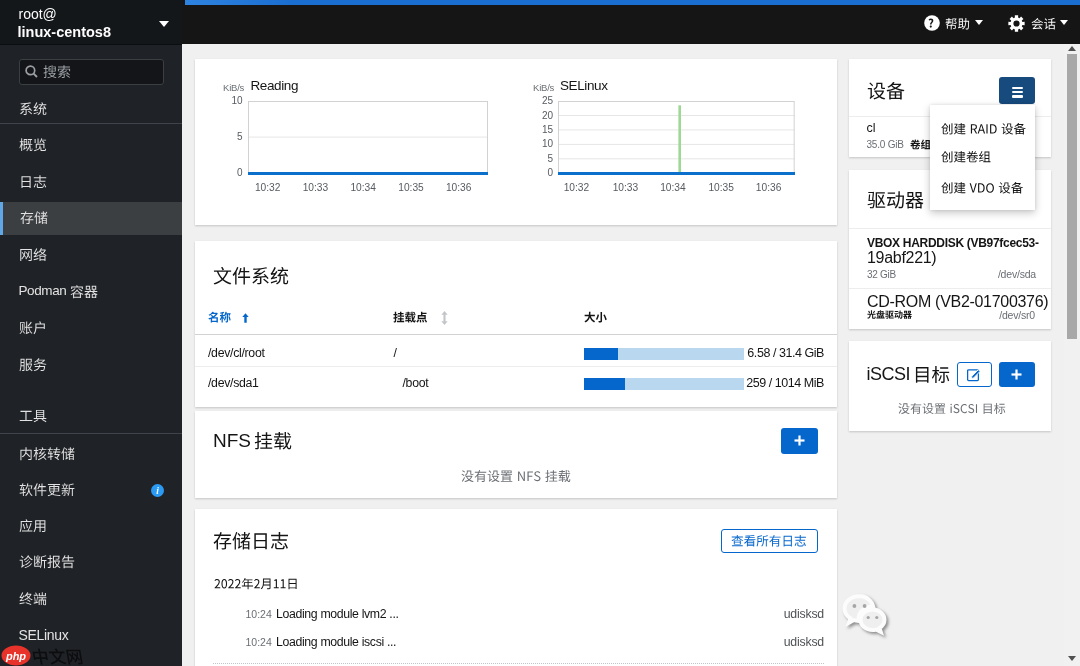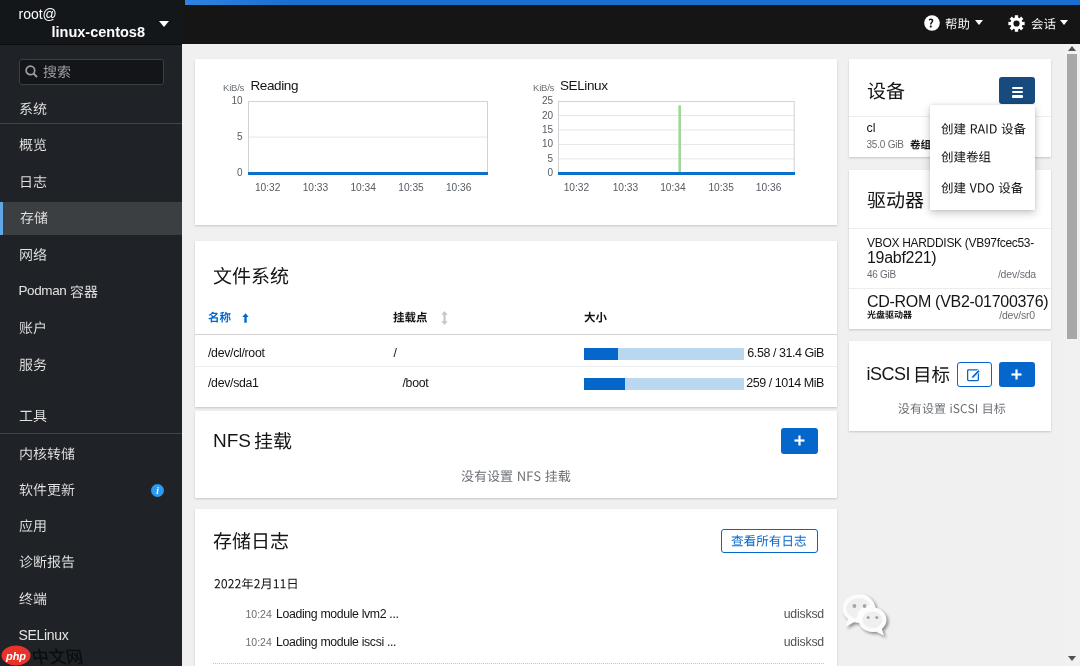--- a/index.html
+++ b/index.html
@@ -24,21 +24,21 @@
     <div style="position:absolute;left:1030.5px;top:15.6px;line-height:0"><svg width="25.0" height="15.1" viewBox="0 0 25.0 15.1" style="overflow:visible">
         <g fill="#ffffff" transform="translate(0,12.5) scale(0.012500,-0.012500)">
           <path transform="translate(0,0)" d="M157 -58C195 -44 251 -40 781 5C804 -25 824 -54 838 -79L905 -38C861 37 766 145 676 225L613 191C652 155 692 113 728 71L273 36C344 102 415 182 477 264H918V337H89V264H375C310 175 234 96 207 72C176 43 153 24 131 19C140 -1 153 -41 157 -58ZM504 840C414 706 238 579 42 496C60 482 86 450 97 431C155 458 211 488 264 521V460H741V530H277C363 586 440 649 503 718C563 656 647 588 741 530C795 496 853 466 910 443C922 463 947 494 963 509C801 565 638 674 546 769L576 809Z"></path>
           <path transform="translate(1000,0)" d="M99 768C150 723 214 659 243 618L295 672C263 711 198 771 147 814ZM417 293V-80H491V-39H823V-76H901V293H695V461H959V532H695V725C773 739 847 755 906 773L854 833C740 796 537 765 364 747C372 730 382 702 386 685C460 692 541 701 619 713V532H365V461H619V293ZM491 29V224H823V29ZM43 526V454H183V105C183 58 148 21 129 7C143 -7 165 -36 173 -52C188 -32 215 -10 386 124C377 138 363 167 356 186L254 108V526Z"></path>
         </g>
       </svg></div>
     <div style="position:absolute;left:1059.5px;top:20.1px;width:0;height:0;border-left:4.45px solid transparent;border-right:4.45px solid transparent;border-top:5.6px solid #fff"></div>
     <div style="position:absolute;left:0px;top:0px;width:182px;height:666px;background:#1f2226;"></div>
     <div style="position:absolute;left:0px;top:0px;width:182px;height:44px;background:#14171a;border-bottom:1px solid #0b0d0e;"></div>
     <div style="position:absolute;font-family:'Liberation Sans', sans-serif;font-size:14px;color:#fdfdfd;font-weight:400;white-space:nowrap;line-height:17px;top:5.6px;left:18.5px;">root@</div>
-    <div style="position:absolute;font-family:'Liberation Sans', sans-serif;font-size:14.5px;color:#fdfdfd;font-weight:700;white-space:nowrap;line-height:17px;top:23.8px;left:17.5px;margin-left:34px;">linux-centos8</div>
+    <div style="position:absolute;font-family:'Liberation Sans', sans-serif;font-size:14.5px;color:#fdfdfd;font-weight:700;white-space:nowrap;line-height:17px;top:23.8px;left:17.5px;">linux-centos8</div>
     <div style="position:absolute;left:158.5px;top:21px;width:0;height:0;border-left:5.4px solid transparent;border-right:5.4px solid transparent;border-top:6.4px solid #fff"></div>
     <div style="position:absolute;left:18.5px;top:58.5px;width:145.5px;height:26.5px;background:#131518;border:1px solid #3c3f42;border-radius:3px;box-sizing:border-box;"></div>
     <svg style="position:absolute;left:25px;top:65px" width="13" height="13" viewBox="0 0 13 13">
       <circle cx="5.4" cy="5.4" r="4.3" fill="none" stroke="#9b9fa3" stroke-width="1.7"></circle>
       <line x1="8.6" y1="8.6" x2="12" y2="12" stroke="#9b9fa3" stroke-width="1.9"></line>
     </svg>
     <div style="position:absolute;left:43.0px;top:62.8px;line-height:0"><svg width="28.0" height="16.9" viewBox="0 0 28.0 16.9" style="overflow:visible">
         <g fill="#9ea2a6" transform="translate(0,14.0) scale(0.014000,-0.014000)">
           <path transform="translate(0,0)" d="M166 840V638H46V568H166V354L39 309L59 238L166 279V13C166 0 161 -3 150 -3C138 -4 103 -4 64 -3C74 -24 83 -56 85 -75C144 -76 181 -73 205 -61C229 -48 237 -27 237 13V306L349 350L336 418L237 380V568H339V638H237V840ZM379 290V226H424L416 223C458 156 515 99 584 53C499 16 402 -7 304 -20C317 -36 331 -64 338 -82C449 -64 557 -34 651 12C730 -29 820 -59 917 -78C927 -59 946 -31 962 -16C875 -2 793 21 721 52C803 106 870 178 911 271L866 293L853 290H683V387H915V758H723V696H847V602H727V545H847V449H683V841H614V449H457V544H566V602H457V694C509 710 563 730 607 754L553 804C516 779 450 751 392 732V387H614V290ZM809 226C771 169 717 123 652 87C586 125 531 171 491 226Z"></path>
           <path transform="translate(1000,0)" d="M633 104C718 58 825 -12 877 -58L938 -14C881 32 773 98 690 141ZM290 136C233 82 143 26 61 -11C78 -23 106 -47 119 -61C198 -20 294 46 358 109ZM194 319C211 326 237 329 421 341C339 302 269 272 237 260C179 236 135 222 102 219C109 200 119 166 122 153C148 162 187 166 479 185V10C479 -2 475 -6 458 -6C443 -8 389 -8 327 -6C339 -26 351 -54 355 -75C428 -75 479 -75 510 -63C543 -52 552 -32 552 8V189L797 204C824 176 848 148 864 126L922 166C879 221 789 304 718 362L665 328C691 306 719 281 746 255L309 232C450 285 592 352 727 434L673 480C629 451 581 424 532 398L309 385C378 419 447 460 510 505L480 528H862V405H936V593H539V686H923V752H539V841H461V752H76V686H461V593H66V405H137V528H434C363 473 274 425 246 411C218 396 193 387 174 385C181 367 191 333 194 319Z"></path>
@@ -318,23 +318,23 @@
         </g>
       </svg></div>
     <div style="position:absolute;left:866.5px;top:187.7px;line-height:0"><svg width="57.0" height="23.0" viewBox="0 0 57.0 23.0" style="overflow:visible">
         <g fill="#151515" transform="translate(0,19.0) scale(0.019000,-0.019000)">
           <path transform="translate(0,0)" d="M30 149 45 86C120 106 211 131 300 156L293 214C195 189 99 163 30 149ZM939 782H457V-39H961V29H528V713H939ZM104 656C98 548 84 399 72 311H342C329 105 313 24 292 2C284 -8 273 -10 256 -10C238 -10 192 -9 143 -4C154 -22 162 -48 163 -67C211 -70 258 -71 283 -69C313 -66 332 -60 348 -39C380 -7 394 87 410 342C411 351 412 373 412 373L345 372H333C347 478 362 661 371 797L305 796H68V731H301C293 609 280 466 266 372H144C153 456 162 565 168 652ZM833 654C810 583 783 513 752 445C707 510 660 573 615 630L560 596C612 529 668 452 718 375C669 279 612 193 551 126C568 115 596 91 608 78C662 142 714 221 761 309C809 231 850 158 876 101L936 143C906 208 856 292 797 380C837 462 872 549 902 638Z"></path>
           <path transform="translate(1000,0)" d="M89 758V691H476V758ZM653 823C653 752 653 680 650 609H507V537H647C635 309 595 100 458 -25C478 -36 504 -61 517 -79C664 61 707 289 721 537H870C859 182 846 49 819 19C809 7 798 4 780 4C759 4 706 4 650 10C663 -12 671 -43 673 -64C726 -68 781 -68 812 -65C844 -62 864 -53 884 -27C919 17 931 159 945 571C945 582 945 609 945 609H724C726 680 727 752 727 823ZM89 44 90 45V43C113 57 149 68 427 131L446 64L512 86C493 156 448 275 410 365L348 348C368 301 388 246 406 194L168 144C207 234 245 346 270 451H494V520H54V451H193C167 334 125 216 111 183C94 145 81 118 65 113C74 95 85 59 89 44Z"></path>
           <path transform="translate(2000,0)" d="M196 730H366V589H196ZM622 730H802V589H622ZM614 484C656 468 706 443 740 420H452C475 452 495 485 511 518L437 532V795H128V524H431C415 489 392 454 364 420H52V353H298C230 293 141 239 30 198C45 184 64 158 72 141L128 165V-80H198V-51H365V-74H437V229H246C305 267 355 309 396 353H582C624 307 679 264 739 229H555V-80H624V-51H802V-74H875V164L924 148C934 166 955 194 972 208C863 234 751 288 675 353H949V420H774L801 449C768 475 704 506 653 524ZM553 795V524H875V795ZM198 15V163H365V15ZM624 15V163H802V15Z"></path>
         </g>
       </svg></div>
     <div style="position:absolute;left:849px;top:228px;width:201.5px;height:0px;border-top:1px solid #ededed;"></div>
-    <div style="position:absolute;font-family:'Liberation Sans', sans-serif;font-size:12px;color:#151515;font-weight:400;white-space:nowrap;line-height:14px;top:235.8px;left:867px;letter-spacing:-0.3px;">VBOX HARDDISK (VB97fcec53-</div>
+    <div style="position:absolute;font-family:'Liberation Sans', sans-serif;font-size:12px;color:#151515;font-weight:700;white-space:nowrap;line-height:14px;top:235.8px;left:867px;letter-spacing:-0.3px;">VBOX HARDDISK (VB97fcec53-</div>
     <div style="position:absolute;font-family:'Liberation Sans', sans-serif;font-size:16px;color:#151515;font-weight:400;white-space:nowrap;line-height:14px;top:251.3px;left:867px;letter-spacing:-0.3px;">19abf221)</div>
-    <div style="position:absolute;font-family:'Liberation Sans', sans-serif;font-size:10px;color:#6a6e73;font-weight:400;white-space:nowrap;line-height:12px;top:268.5px;left:867px;letter-spacing:-0.3px;">46 GiB</div>
+    <div style="position:absolute;font-family:'Liberation Sans', sans-serif;font-size:10px;color:#6a6e73;font-weight:400;white-space:nowrap;line-height:12px;top:268.5px;left:867px;letter-spacing:-0.3px;">32 GiB</div>
     <div style="position:absolute;font-family:'Liberation Sans', sans-serif;font-size:10.5px;color:#6a6e73;font-weight:400;white-space:nowrap;line-height:13px;top:268.2px;right:44px;letter-spacing:-0.2px;">/dev/sda</div>
     <div style="position:absolute;left:849px;top:288px;width:201.5px;height:0px;border-top:1px solid #ededed;"></div>
     <div style="position:absolute;font-family:'Liberation Sans', sans-serif;font-size:16px;color:#151515;font-weight:400;white-space:nowrap;line-height:14px;top:294.8px;left:867px;letter-spacing:-0.3px;">CD-ROM (VB2-01700376)</div>
     <div style="position:absolute;left:867.0px;top:309.4px;line-height:0"><svg width="45.0" height="10.9" viewBox="0 0 45.0 10.9" style="overflow:visible">
         <g fill="#151515" transform="translate(0,9.0) scale(0.009000,-0.009000)">
           <path transform="translate(0,0)" d="M121 766C165 687 210 583 225 518L342 565C325 632 275 731 230 807ZM769 814C743 734 695 630 654 563L758 523C801 585 852 682 896 771ZM435 850V483H49V370H294C280 205 254 83 23 14C50 -10 83 -59 96 -91C360 -2 405 159 423 370H565V67C565 -49 594 -86 707 -86C728 -86 804 -86 827 -86C926 -86 957 -39 969 136C937 144 885 165 859 185C855 48 849 26 816 26C798 26 739 26 724 26C692 26 686 32 686 68V370H953V483H557V850Z"></path>
           <path transform="translate(1000,0)" d="M42 41V-62H958V41H856V267H166C238 318 276 388 294 459H426L375 396C433 373 508 333 544 305L599 377C614 350 628 310 632 283C702 283 752 284 789 300C826 316 836 343 836 394V459H961V562H836V777H547L576 836L444 858C439 835 427 804 416 777H193V604L192 562H47V459H169C151 416 119 375 63 340C88 324 133 281 150 258V41ZM389 616C425 603 468 582 503 562H310L311 601V683H442ZM716 683V562H580L612 604C575 632 506 665 450 683ZM716 459V396C716 385 711 382 698 381L603 382C568 407 503 438 450 459ZM261 41V175H347V41ZM456 41V175H542V41ZM652 41V175H739V41Z"></path>
           <path transform="translate(2000,0)" d="M15 169 35 76C108 92 194 112 278 132L269 220C175 200 82 180 15 169ZM80 646C76 533 64 383 52 292H306C297 116 286 43 268 24C258 14 249 12 232 12C214 12 172 13 128 17C144 -10 156 -50 158 -79C206 -81 253 -81 280 -78C312 -74 335 -66 356 -40C386 -5 399 93 411 343C412 356 413 386 413 386H346C359 497 371 674 377 814H275V811H52V711H271C265 596 254 472 244 385H164C171 465 178 561 183 640ZM816 650C800 596 781 541 759 489C724 539 688 587 655 631L570 577C615 516 662 447 707 377C664 293 614 219 561 161V689H953V797H449V-53H970V55H561V158C587 139 629 101 648 81C691 133 734 197 773 268C809 206 839 148 859 100L954 166C927 226 882 303 831 382C866 460 898 541 924 623Z"></path>
           <path transform="translate(3000,0)" d="M81 772V667H474V772ZM90 20 91 22V19C120 38 163 52 412 117L423 70L519 100C498 65 473 32 443 3C473 -16 513 -59 532 -88C674 53 716 264 730 517H833C824 203 814 81 792 53C781 40 772 37 755 37C733 37 691 37 643 41C663 8 677 -42 679 -76C731 -78 782 -78 814 -73C849 -66 872 -56 897 -21C931 25 941 172 951 578C951 593 952 632 952 632H734L736 832H617L616 632H504V517H612C605 358 584 220 525 111C507 180 468 286 432 367L335 341C351 303 367 260 381 217L211 177C243 255 274 345 295 431H492V540H48V431H172C150 325 115 223 102 193C86 156 72 133 52 127C66 97 84 42 90 20Z"></path>
           <path transform="translate(4000,0)" d="M227 708H338V618H227ZM648 708H769V618H648ZM606 482C638 469 676 450 707 431H484C500 456 514 482 527 508L452 522V809H120V517H401C387 488 369 459 348 431H45V327H243C184 280 110 239 20 206C42 185 72 140 84 112L120 128V-90H230V-66H337V-84H452V227H292C334 258 371 292 404 327H571C602 291 639 257 679 227H541V-90H651V-66H769V-84H885V117L911 108C928 137 961 182 987 204C889 229 794 273 722 327H956V431H785L816 462C794 480 759 500 722 517H884V809H540V517H642ZM230 37V124H337V37ZM651 37V124H769V37Z"></path>

